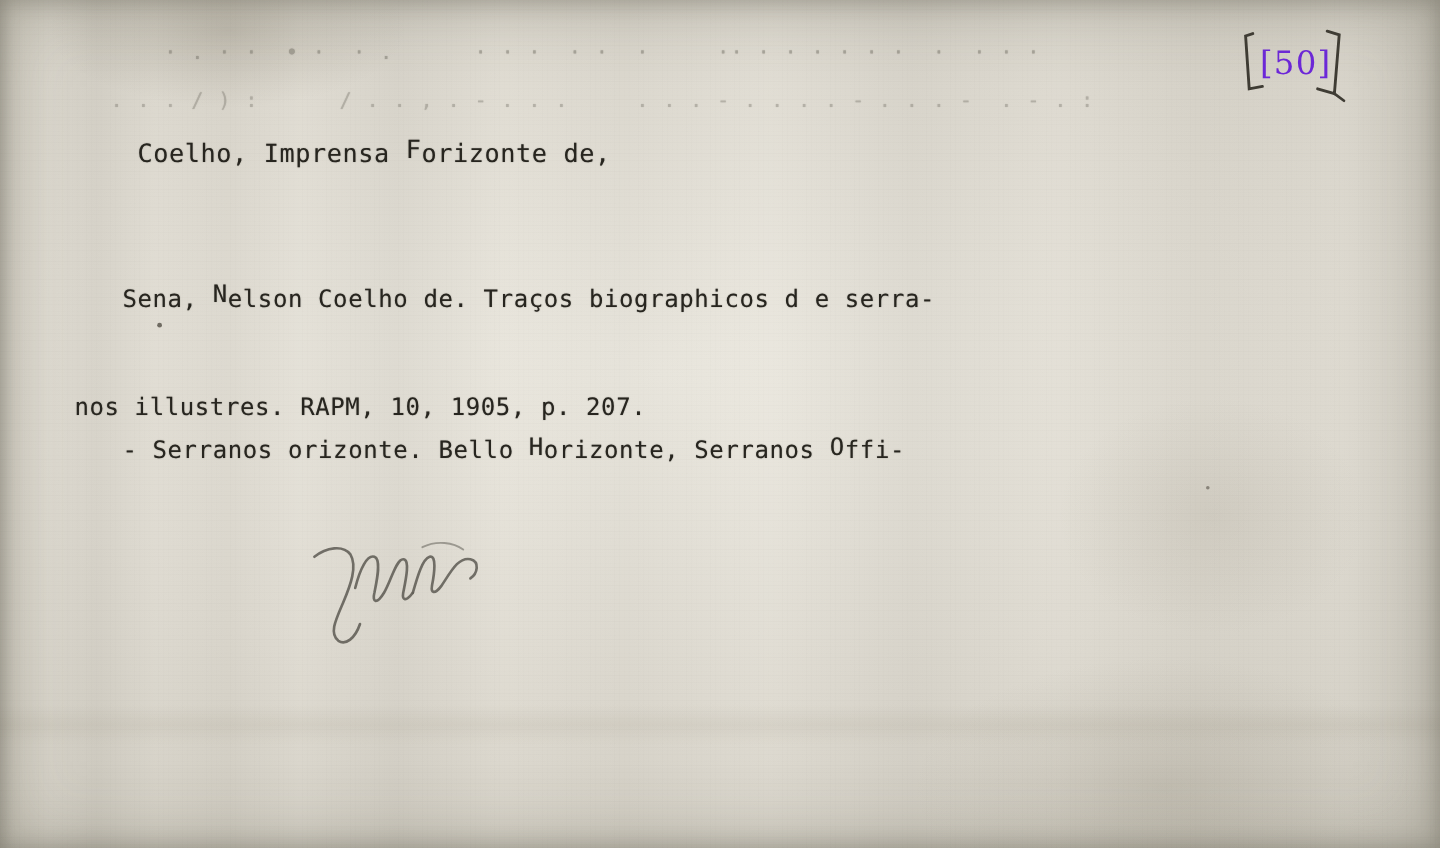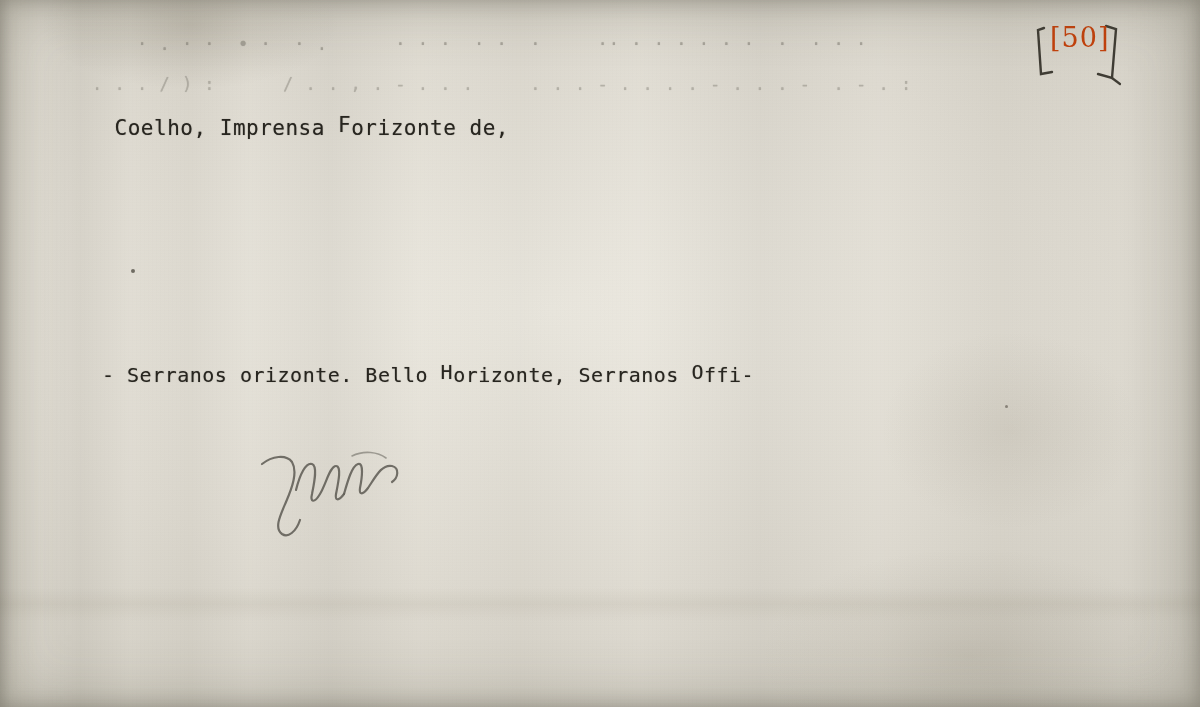--- a/index.html
+++ b/index.html
@@ -130,24 +130,24 @@
     position: absolute;
     right: 64px;
     top: 22px;
     width: 108px;
     height: 64px;
   }
   #shelf-mark svg { display:block; }
   #shelf-mark-text {
     position: absolute;
     left: 22px;
-    top: 0;
+    top: 16px;
     font-family: "DejaVu Serif", serif;
     font-size: 27px;
-    color: #c2410c;
+    color: #6d28d9;
     letter-spacing: 1px;
   }
 
   
   #signature {
     position: absolute;
     left: 252px;
     top: 440px;
     width: 170px;
     height: 110px;
@@ -197,20 +197,24 @@
       <path d="M78 4 L88 7 L84 56 L70 52" stroke="#3f3c34" stroke-width="2.4" stroke-linecap="round" fill="none"></path>
       <path d="M84 56 L92 62" stroke="#3f3c34" stroke-width="2.2" stroke-linecap="round" fill="none"></path>
     </svg>
     <div id="shelf-mark-text">[50]</div>
   </div>
 
   <div class="typed" id="author-line">
     <span>Coelho,</span><span> </span><span>Imprensa</span><span> </span><span class="sup">F</span><span>orizonte de,</span>
   </div>
 
+  <div class="typed entry" id="entry-1">
+    <div><span style="display:inline-block;width:40px"></span><span>Sena, </span><span class="raise">N</span><span>elson Coelho de. Traços biographicos d e serra-</span></div>
+    <div>nos illustres. RAPM, 10, 1905, p. 207.</div>
+  </div>
 
   <div class="typed entry" id="entry-2">
     <div><span style="display:inline-block;width:40px"></span><span>- Serranos orizonte. Bello </span><span class="raise-sm">H</span><span>orizonte, Serranos </span><span class="raise-sm">O</span><span>ffi-</span></div>
   </div>
 
   <div id="signature">
     <svg width="170" height="110" viewBox="0 0 170 110" fill="none" aria-hidden="true">
       <path d="M10 24 C 20 16, 34 14, 40 22 C 46 32, 40 48, 34 62 C 28 76, 22 88, 30 94 C 36 98, 44 92, 48 80" stroke="#35332c" stroke-width="2.2" stroke-linecap="round" fill="none" opacity="0.9"></path>
       <path d="M44 50 C 48 34, 54 22, 60 24 C 66 26, 62 44, 60 54 C 58 62, 62 64, 68 54 C 74 44, 78 26, 84 26 C 90 26, 86 44, 84 54 C 83 60, 86 62, 92 54" stroke="#35332c" stroke-width="2.2" stroke-linecap="round" fill="none" opacity="0.9"></path>
       <path d="M92 54 C 96 40, 100 26, 106 24 C 112 22, 110 38, 108 48 C 107 54, 110 56, 116 48 C 124 36, 130 24, 140 26 C 148 28, 146 38, 140 42" stroke="#35332c" stroke-width="2.2" stroke-linecap="round" fill="none" opacity="0.9"></path>

